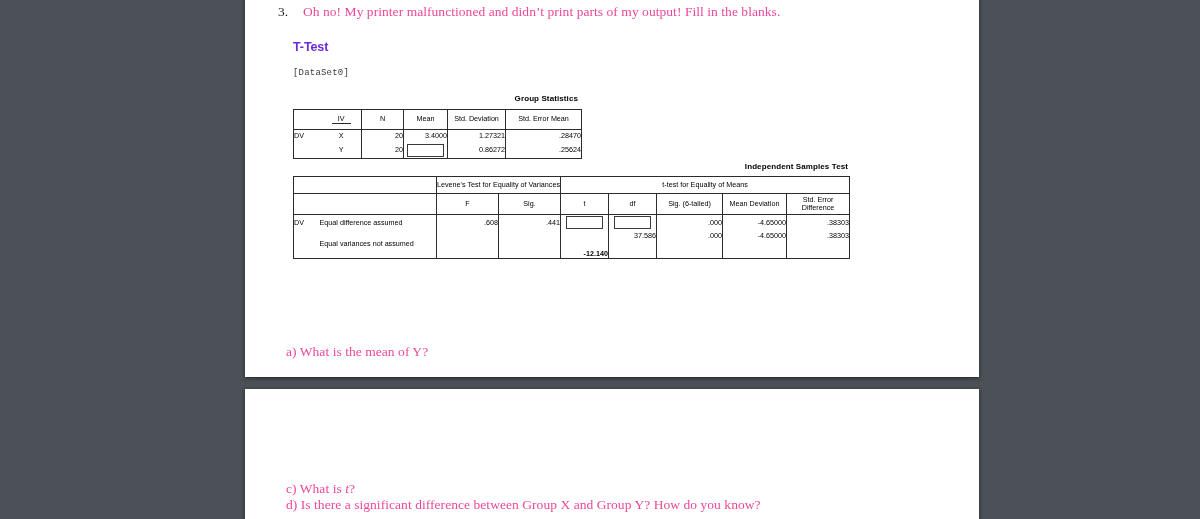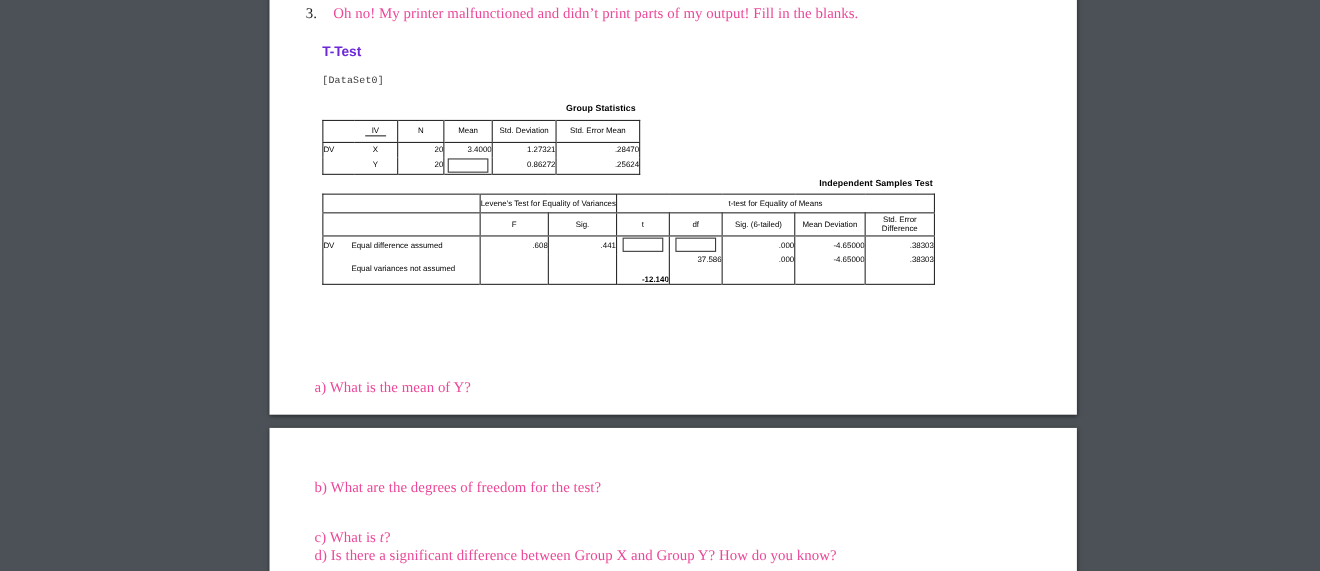--- a/index.html
+++ b/index.html
@@ -258,21 +258,20 @@
       </table>
 
       <div class="q-line" style="left:41px; top:319px;margin-top:29px;">a) What is the mean of Y?</div>
 
     </div>
   </div>
 
   <div class="page" id="page-2">
     <div class="page-inner">
 
-      <div class="q-line" style="left:41px; top:46px;">b) What are the degrees of freedom for the test?</div>
 
       <div class="q-line" style="left:41px; top:92px;">
         <span>c) What is </span><span class="italic">t</span><span>?</span>
       </div>
 
       <div class="q-line" style="left:41px; top:108px;">d) Is there a significant difference between Group X and Group Y? How do you know?</div>
 
     </div>
   </div>
 

